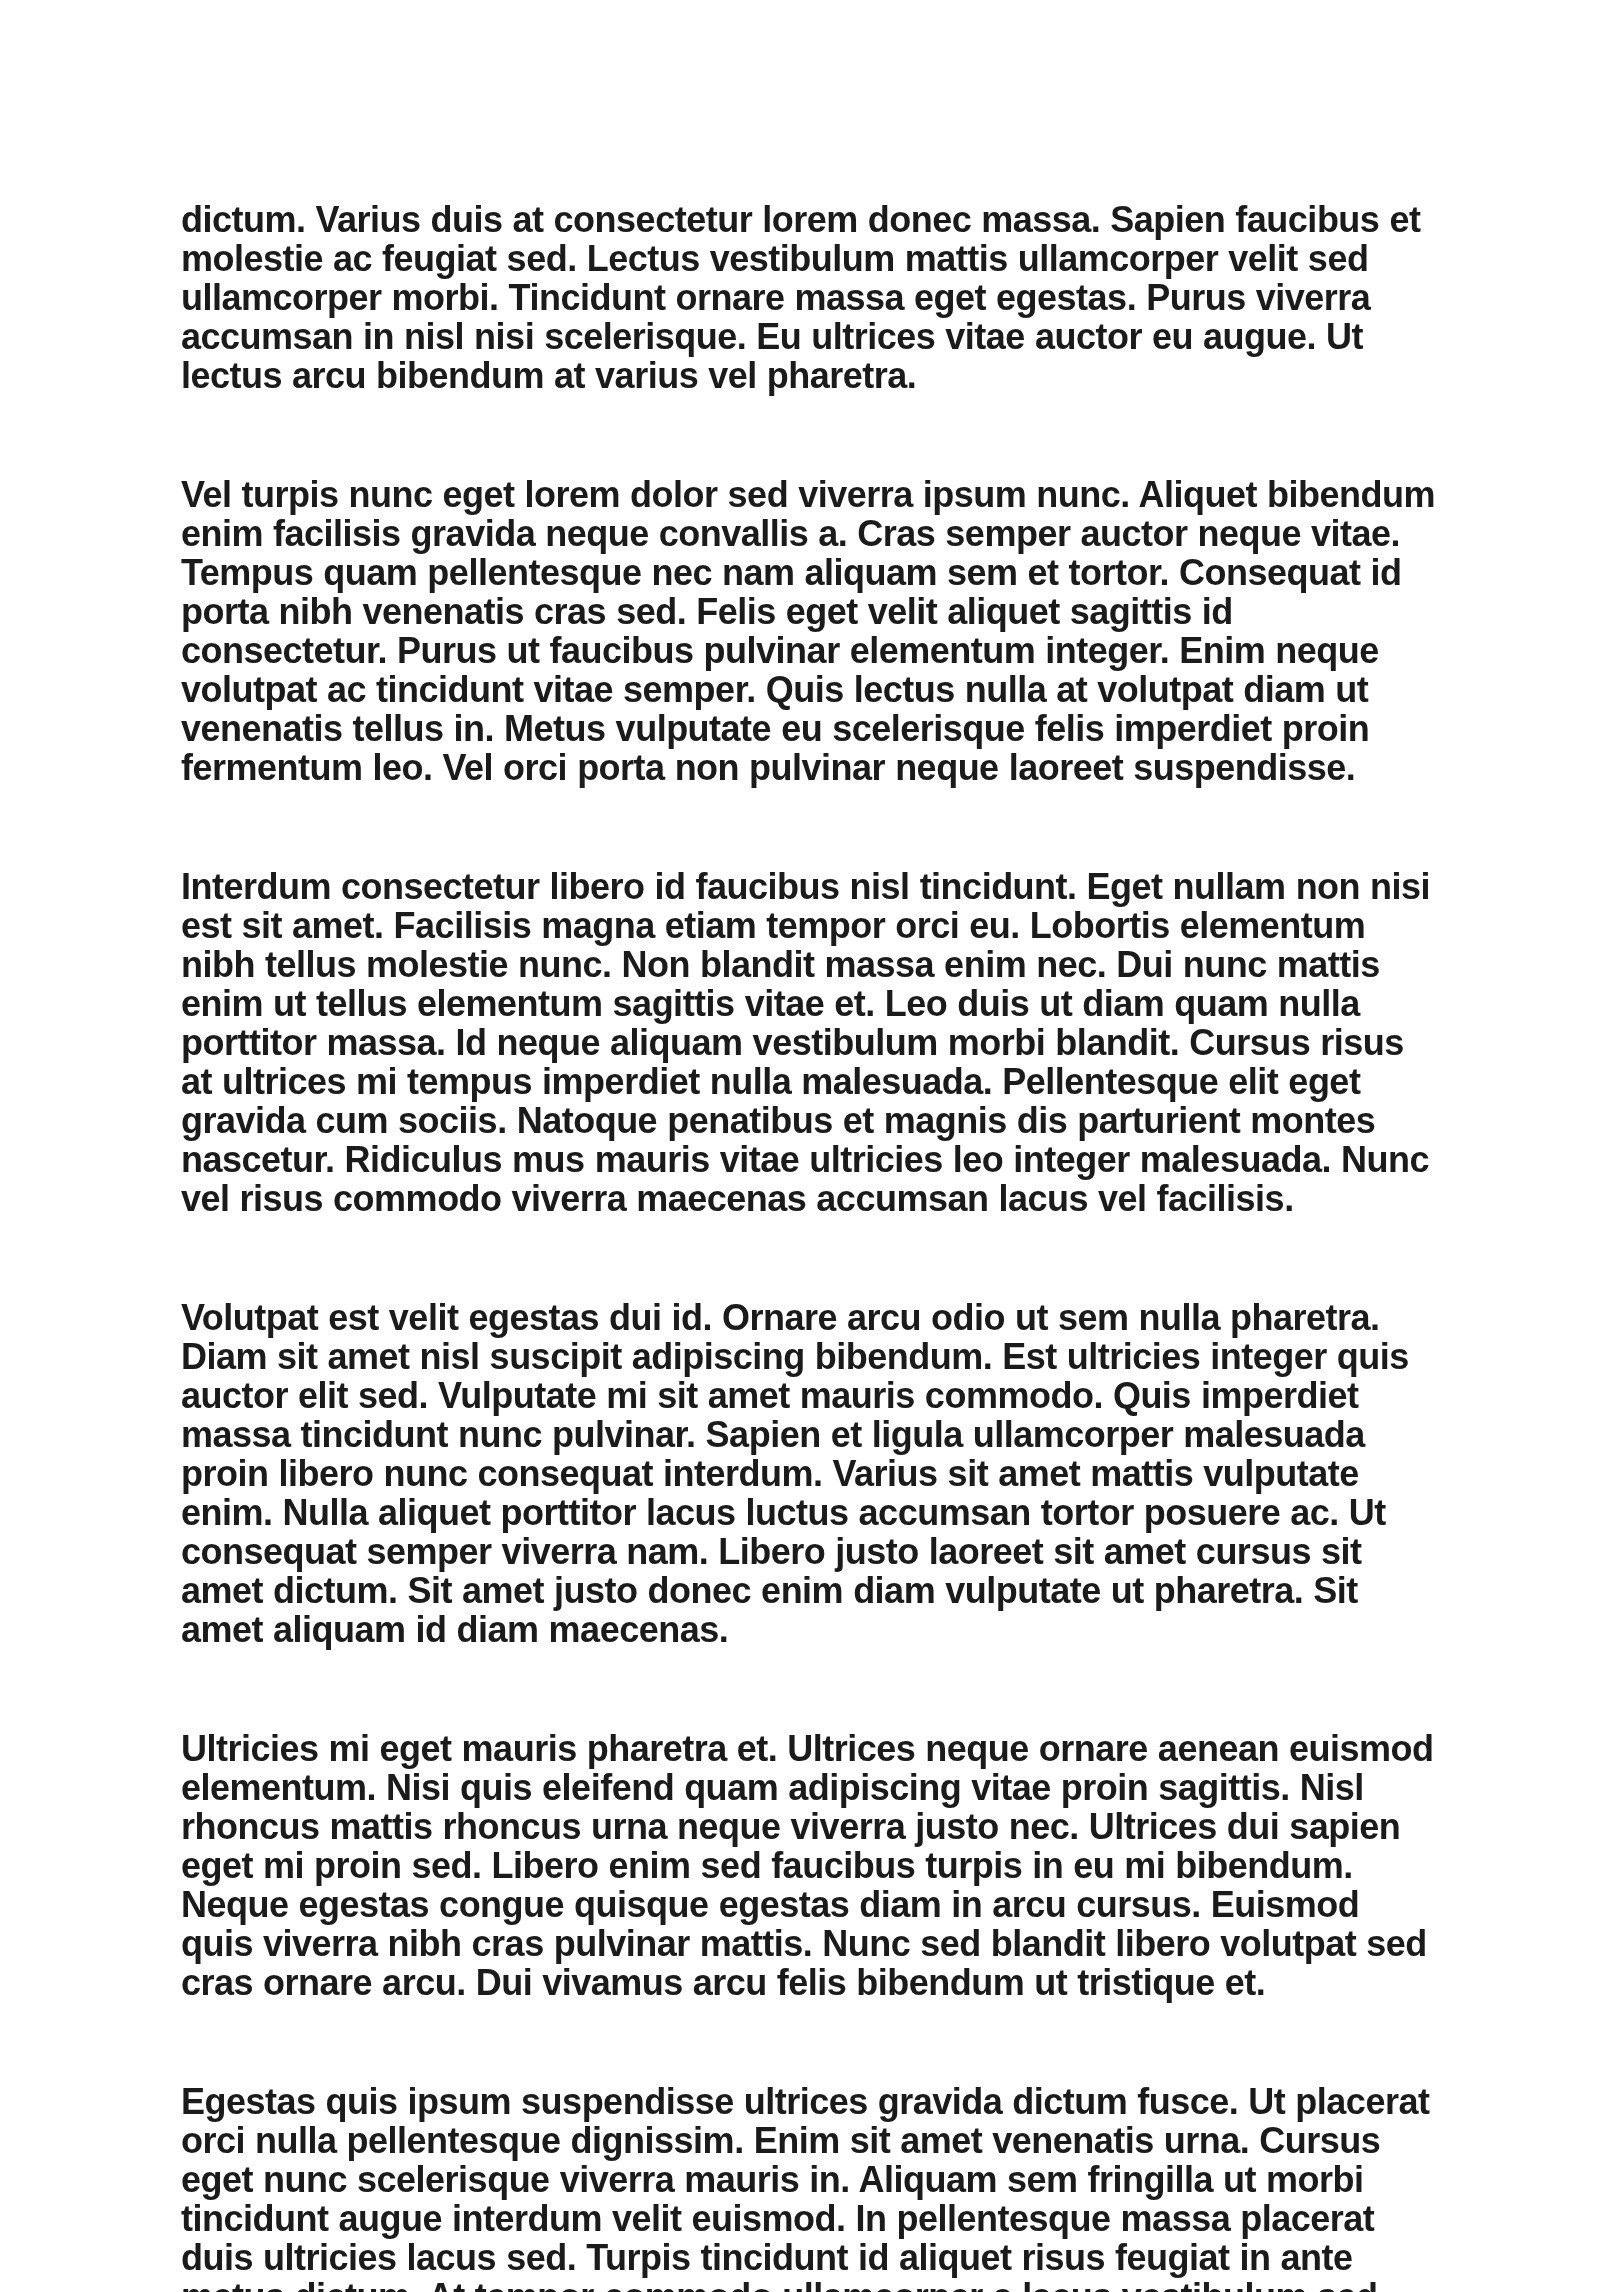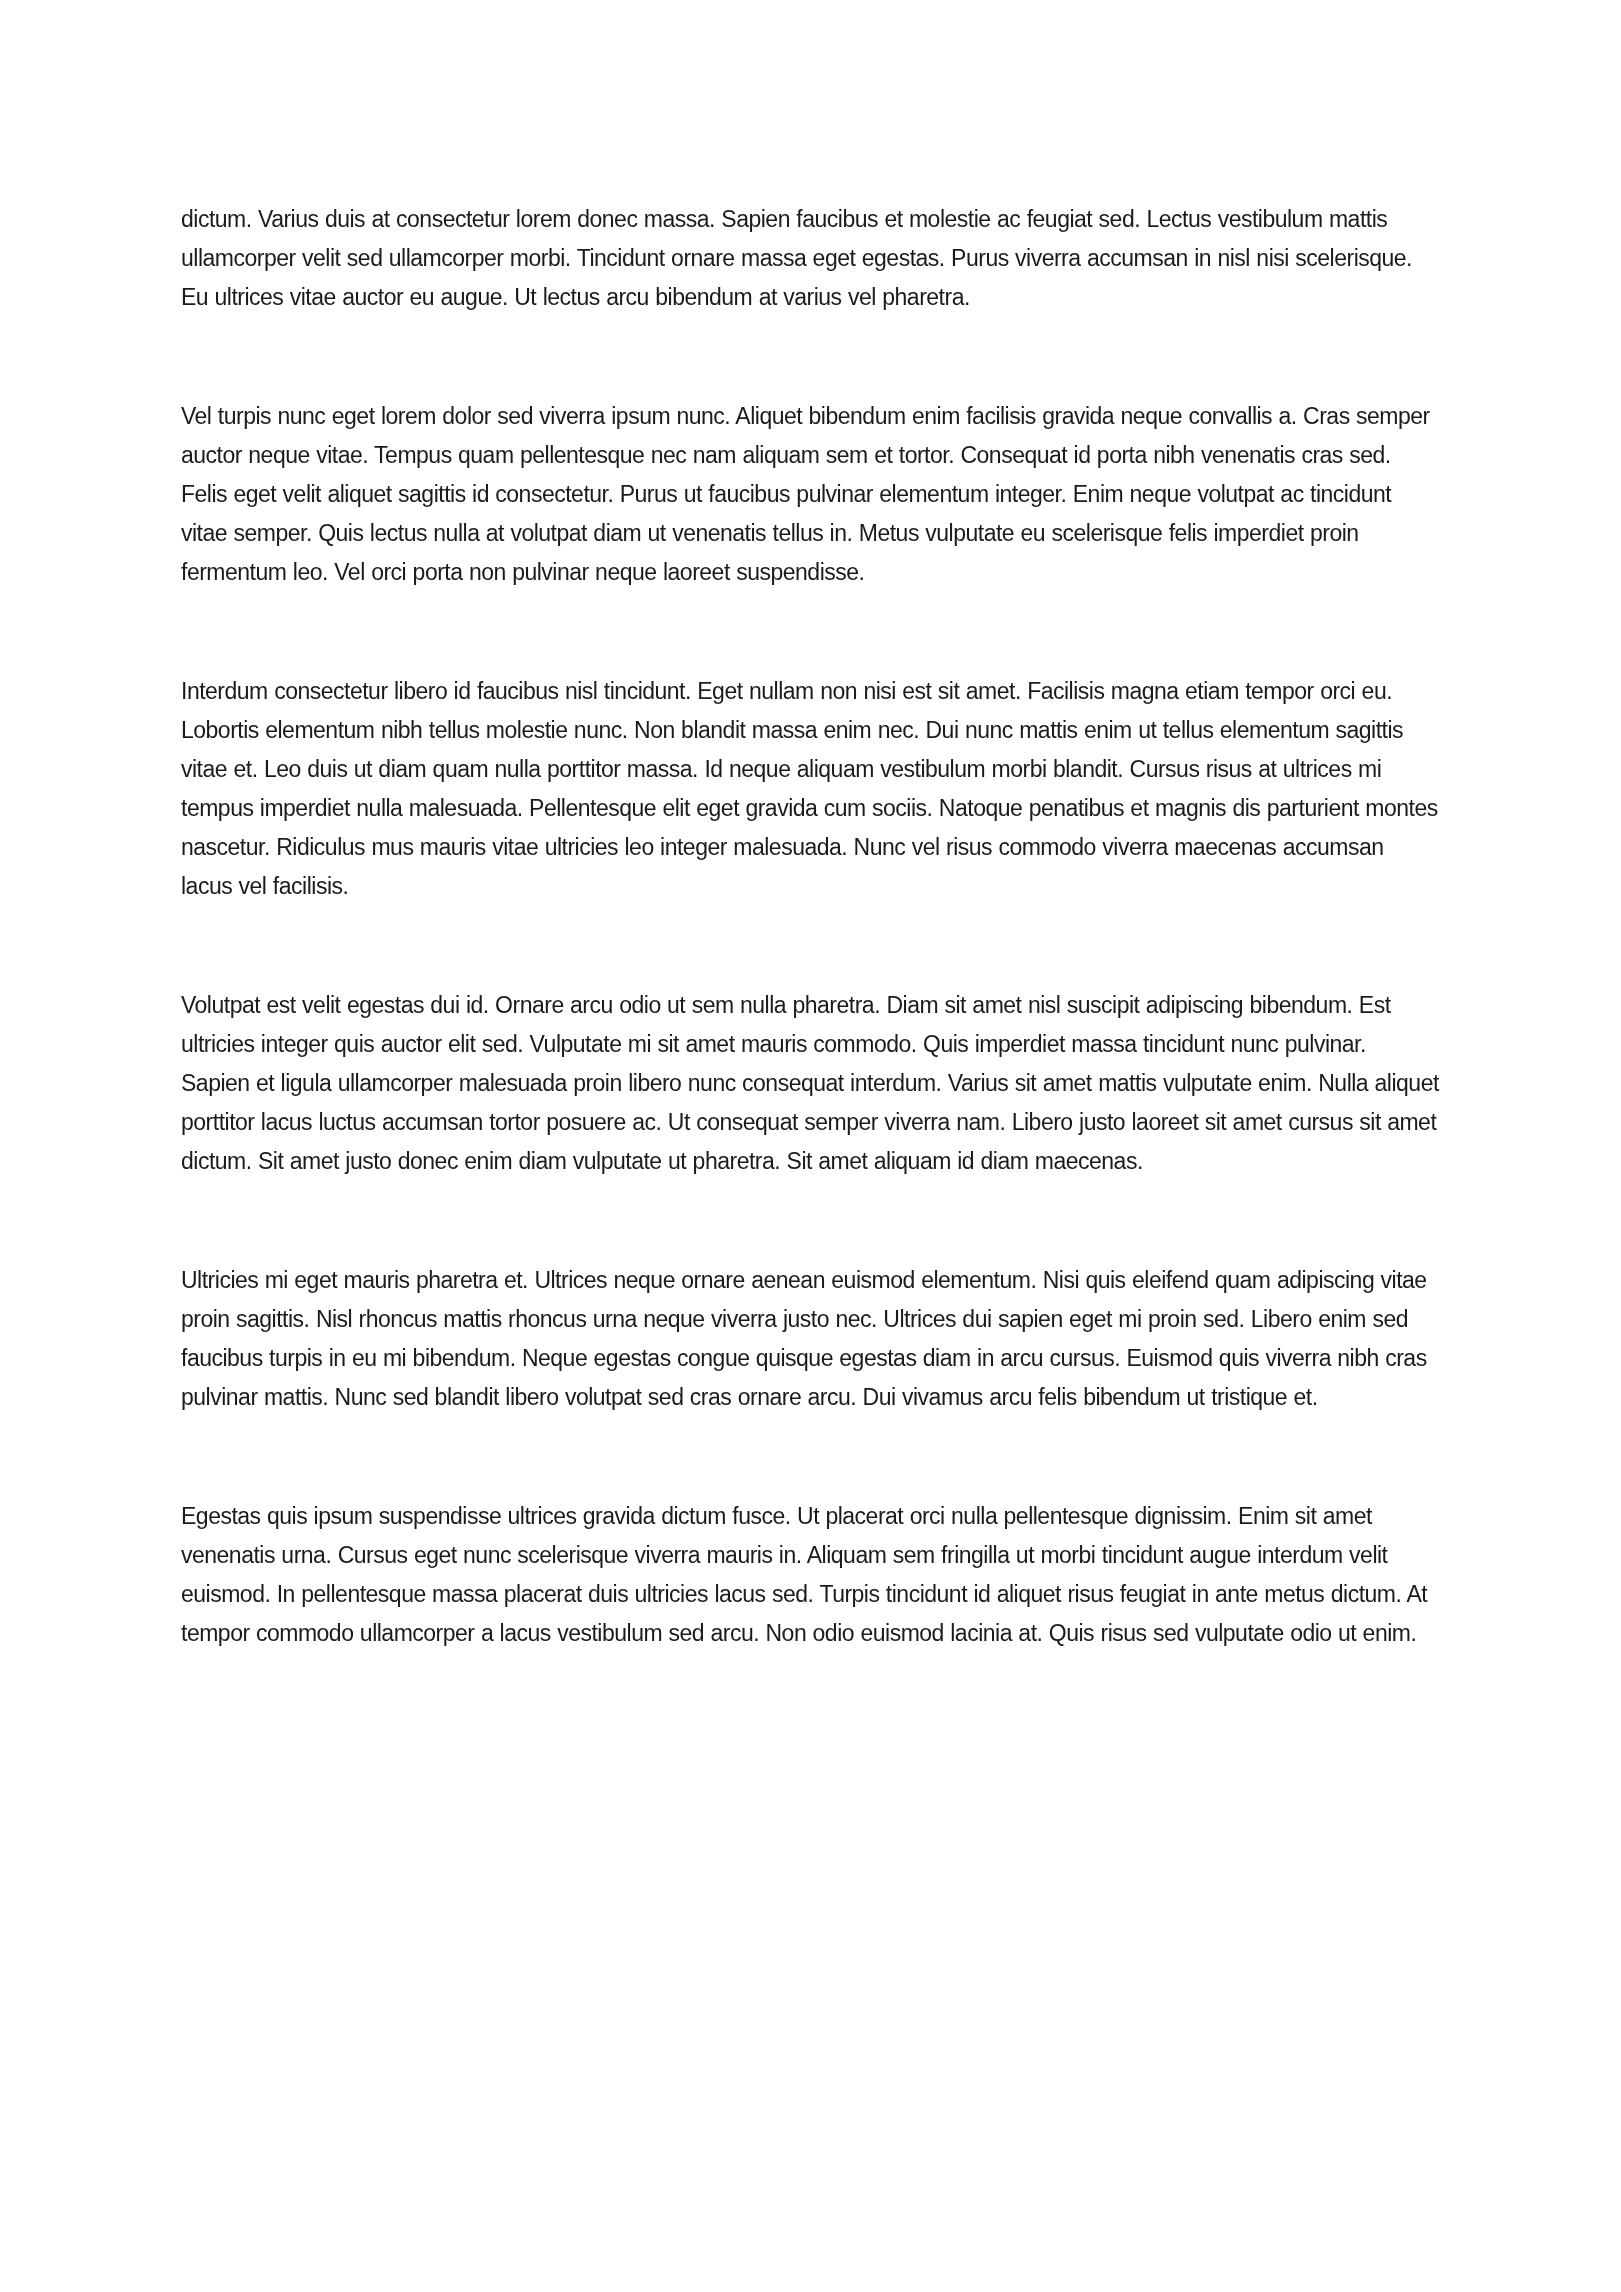--- a/index.html
+++ b/index.html
@@ -17,26 +17,27 @@
     width: 1621px;
     height: 2293px;
     background: #ffffff;
     padding: 200px 180px 0 181px;
   }
   .page p {
     margin: 0 0 80px 0;
     padding: 0;
     width: 1259px;
     font-family: "Liberation Sans", sans-serif;
-    font-size: 23px;
+    font-size: 36px;
     line-height: 39px;
     letter-spacing: -0.5px;
     color: #1b1b1b;
     text-align: left;
     word-spacing: 0.5px;
+    font-weight: bold;
   }
 </style>
 </head>
 <body>
 
 <div class="page" style="background: rgb(255, 255, 255);">
   <p style="color: rgb(27, 27, 27);">dictum. Varius duis at consectetur lorem donec massa. Sapien faucibus et molestie ac feugiat sed. Lectus vestibulum mattis ullamcorper velit sed ullamcorper morbi. Tincidunt ornare massa eget egestas. Purus viverra accumsan in nisl nisi scelerisque. Eu ultrices vitae auctor eu augue. Ut lectus arcu bibendum at varius vel pharetra.</p>
   <p style="color: rgb(27, 27, 27);">Vel turpis nunc eget lorem dolor sed viverra ipsum nunc. Aliquet bibendum enim facilisis gravida neque convallis a. Cras semper auctor neque vitae. Tempus quam pellentesque nec nam aliquam sem et tortor. Consequat id porta nibh venenatis cras sed. Felis eget velit aliquet sagittis id consectetur. Purus ut faucibus pulvinar elementum integer. Enim neque volutpat ac tincidunt vitae semper. Quis lectus nulla at volutpat diam ut venenatis tellus in. Metus vulputate eu scelerisque felis imperdiet proin fermentum leo. Vel orci porta non pulvinar neque laoreet suspendisse.</p>
   <p style="color: rgb(27, 27, 27);">Interdum consectetur libero id faucibus nisl tincidunt. Eget nullam non nisi est sit amet. Facilisis magna etiam tempor orci eu. Lobortis elementum nibh tellus molestie nunc. Non blandit massa enim nec. Dui nunc mattis enim ut tellus elementum sagittis vitae et. Leo duis ut diam quam nulla porttitor massa. Id neque aliquam vestibulum morbi blandit. Cursus risus at ultrices mi tempus imperdiet nulla malesuada. Pellentesque elit eget gravida cum sociis. Natoque penatibus et magnis dis parturient montes nascetur. Ridiculus mus mauris vitae ultricies leo integer malesuada. Nunc vel risus commodo viverra maecenas accumsan lacus vel facilisis.</p>
   <p style="color: rgb(27, 27, 27);">Volutpat est velit egestas dui id. Ornare arcu odio ut sem nulla pharetra. Diam sit amet nisl suscipit adipiscing bibendum. Est ultricies integer quis auctor elit sed. Vulputate mi sit amet mauris commodo. Quis imperdiet massa tincidunt nunc pulvinar. Sapien et ligula ullamcorper malesuada proin libero nunc consequat interdum. Varius sit amet mattis vulputate enim. Nulla aliquet porttitor lacus luctus accumsan tortor posuere ac. Ut consequat semper viverra nam. Libero justo laoreet sit amet cursus sit amet dictum. Sit amet justo donec enim diam vulputate ut pharetra. Sit amet aliquam id diam maecenas.</p>

